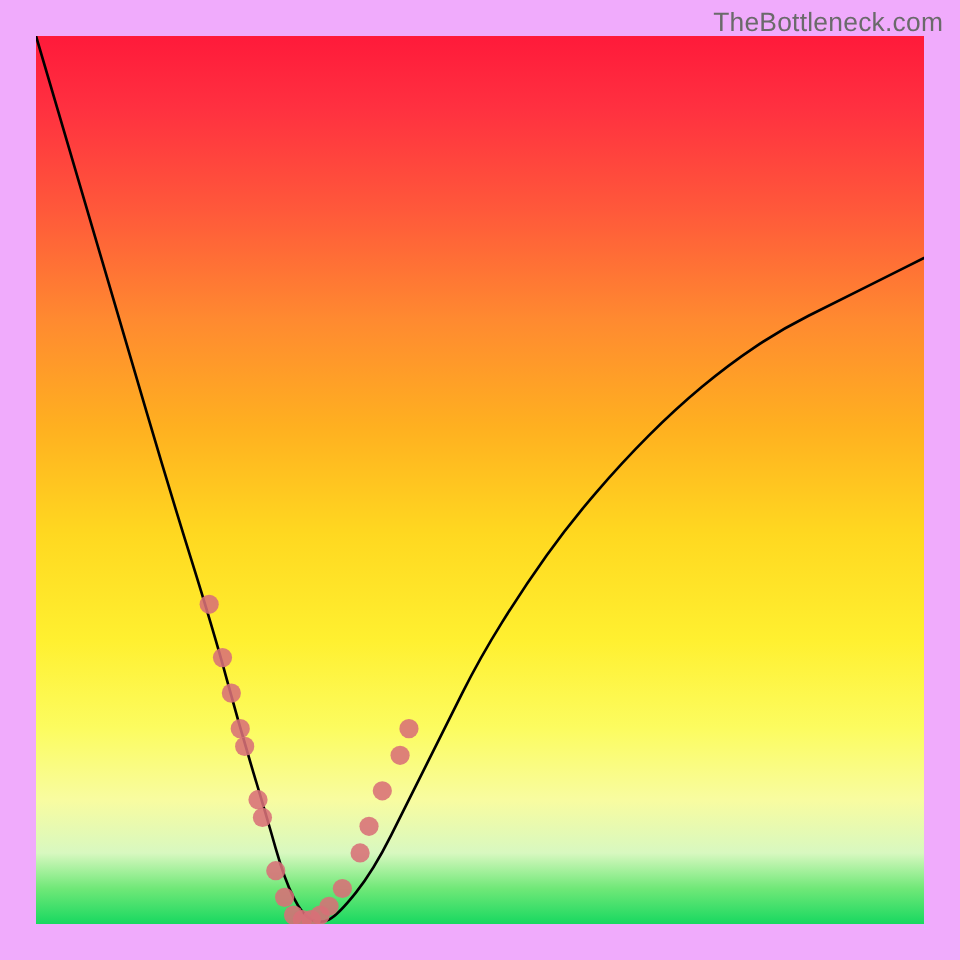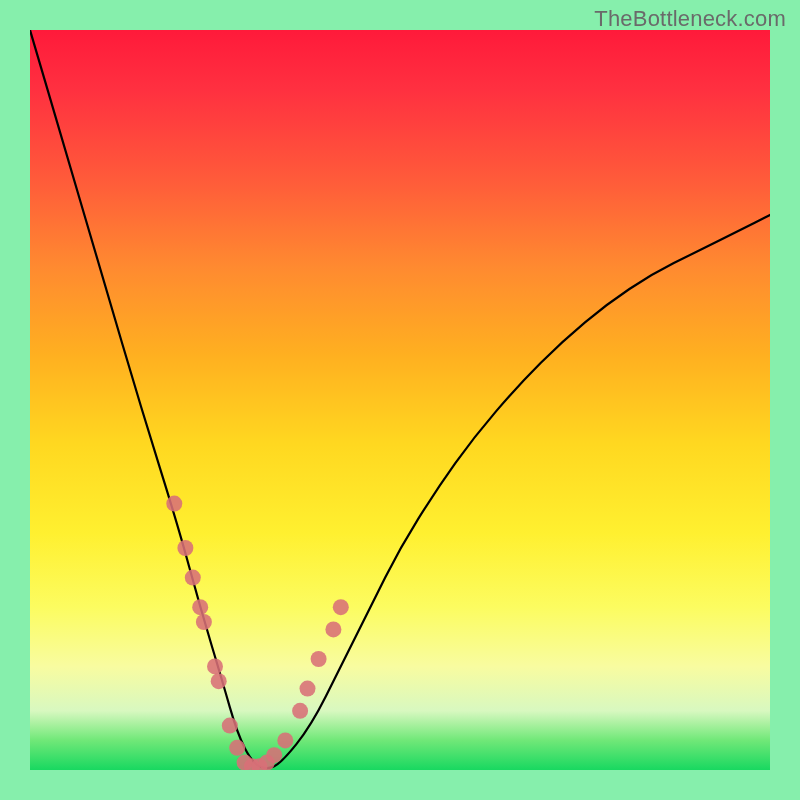--- a/index.html
+++ b/index.html
@@ -1,21 +1,21 @@
 <!DOCTYPE html>
 <html><head>
 <meta charset="utf-8">
 <style>
   * { margin: 0; padding: 0; box-sizing: border-box; }
   html, body { width: 800px; height: 800px; overflow: hidden; background: #000; }
   .frame {
     position: relative;
     width: 800px;
     height: 800px;
-    background: #86efac;
+    background: #f0abfc;
   }
   .plot-area {
     position: absolute;
     left: 30px;
     top: 30px;
     width: 740px;
     height: 740px;
     background: linear-gradient(to bottom,
       #ff1a3a 0%,
       #ff3040 8%,

